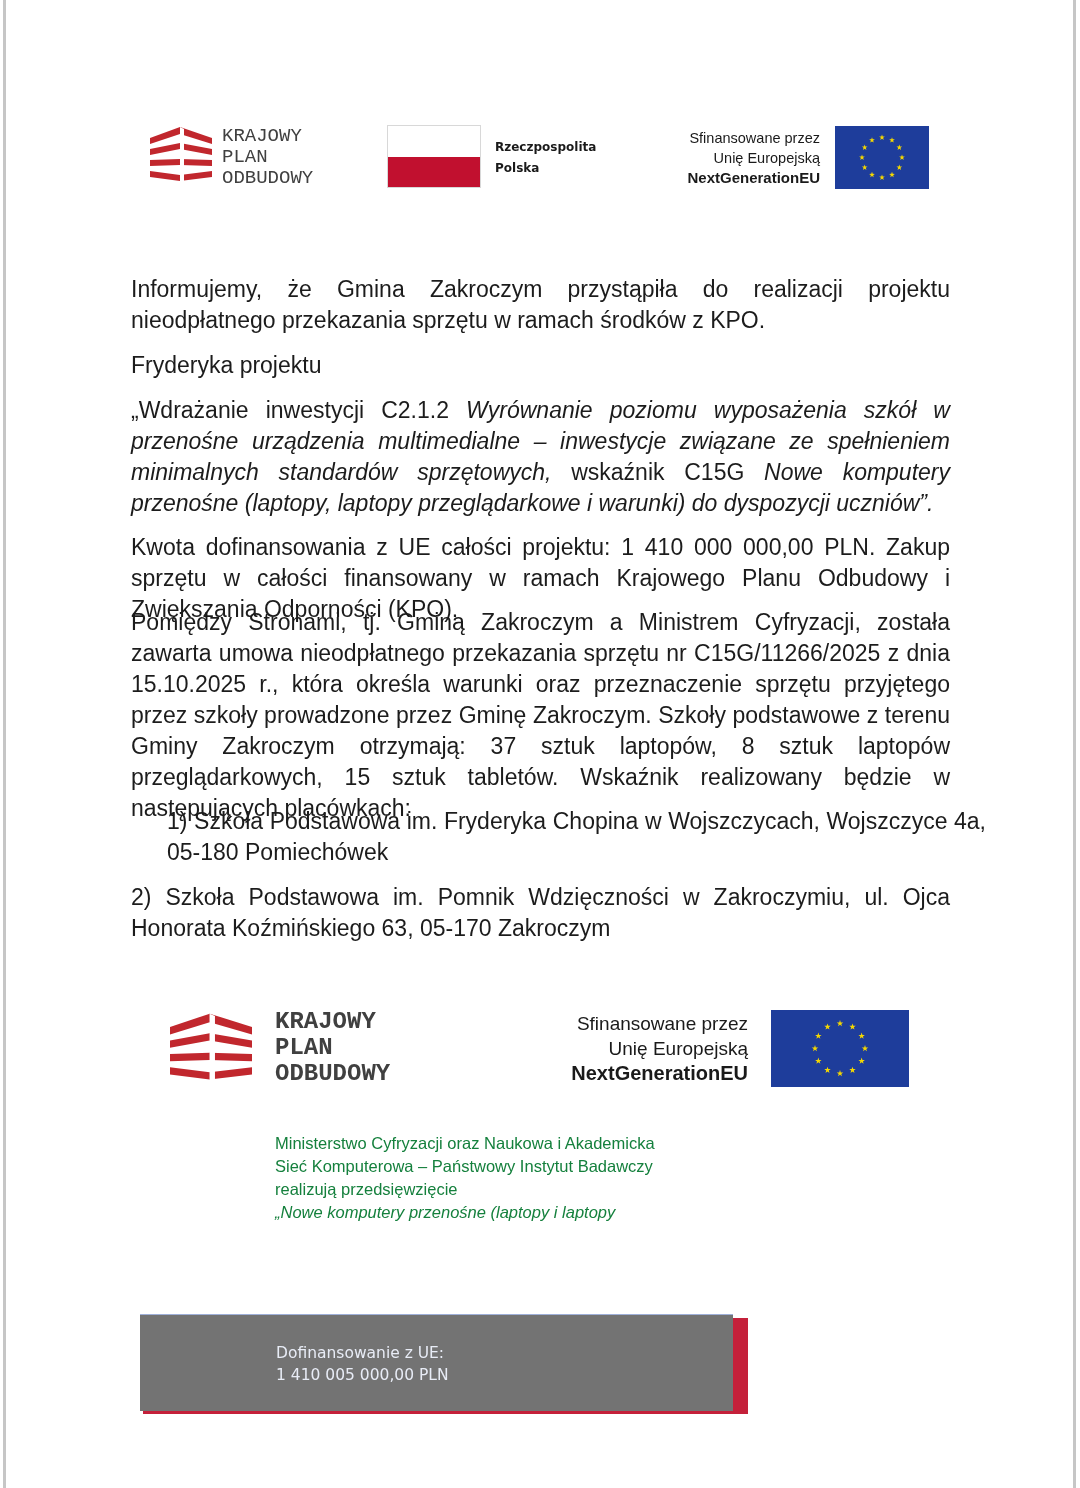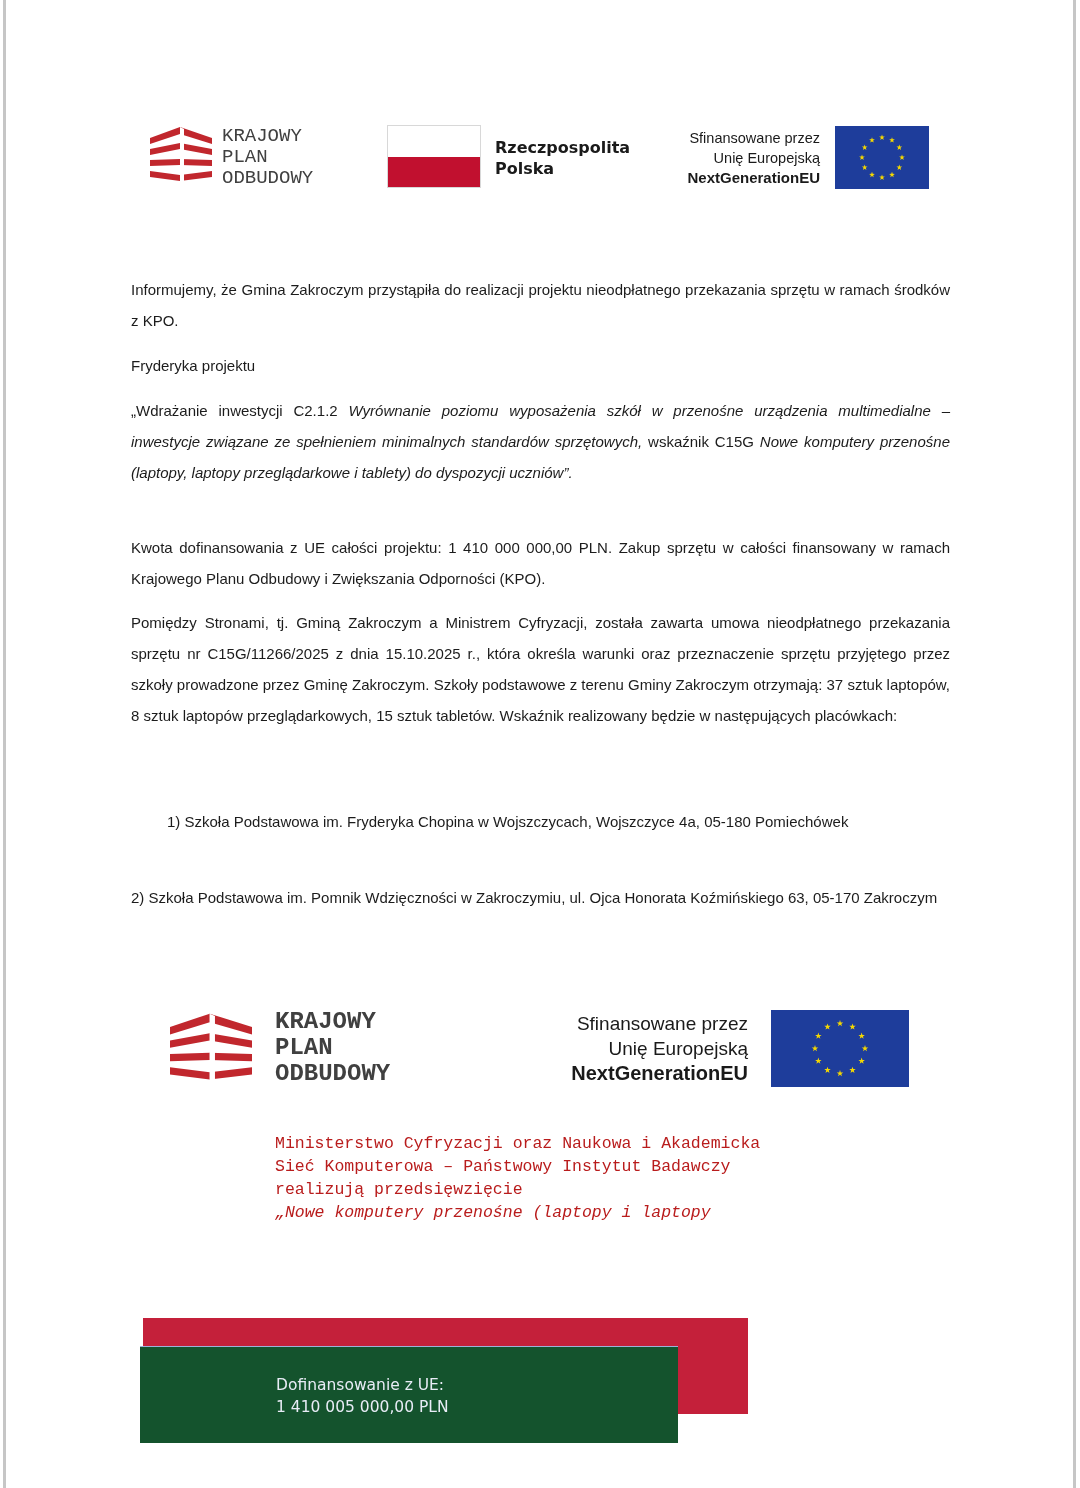--- a/index.html
+++ b/index.html
@@ -11,53 +11,53 @@
     .edge-right { position: absolute; left: 1073px; top: 0; width: 3px; height: 1488px; background: #c6c6c6; }
 
     
     .kpo-mark { position: absolute; }
     .kpo-text { position: absolute; color: #404040; font-family: Liberation Mono, monospace; line-height: 1.0; }
     .kpo-text div { white-space: nowrap; }
     .top-kpo-text { left: 222px; top: 126px; font-size: 19px; line-height: 21px; }
     .pl-flag { position: absolute; left: 387px; top: 125px; width: 94px; height: 63px; border: 1px solid #d8d8d8; box-sizing: border-box; }
     .pl-flag .white { height: 50%; background: #ffffff; }
     .pl-flag .red { height: 50%; background: #c1102f; }
-    .rp-text { position: absolute; left: 495px; top: 137px; font-family: "DejaVu Sans", sans-serif; font-size: 16px; line-height: 21px; color: #1a1a1a; font-weight: bold; }
+    .rp-text { position: absolute; left: 495px; top: 137px; font-family: "DejaVu Sans", sans-serif; font-size: 12px; line-height: 21px; color: #1a1a1a; font-weight: bold; }
     .ue-text { position: absolute; text-align: right; font-family: Liberation Sans, sans-serif; color: #1a1a1a; }
     .top-ue-text { left: 600px; width: 220px; top: 128px; font-size: 14.5px; line-height: 20px; }
     .top-ue-text .ngeu { font-weight: bold; font-size: 15px; }
     .eu-flag { position: absolute; background: #1e3d9b; }
     .top-eu-flag { left: 835px; top: 126px; width: 94px; height: 63px; }
 
     
-    .doc { position: absolute; left: 131px; width: 819px; font-family: "Liberation Sans", sans-serif; font-size: 15px; line-height: 31px; color: #1c1c1c; }
+    .doc { position: absolute; left: 131px; width: 819px; font-family: "Liberation Sans", sans-serif; font-size: 23px; line-height: 31px; color: #1c1c1c; }
     .doc p { margin: 0; text-align: justify; }
     .p1 { top: 274px; }
     .p2 { top: 350px; }
     .p3 { top: 395px; }
     .p4 { top: 532px; }
     .p5 { top: 607px; }
     .p6 { top: 806px; margin-left: 36px; }
     .p7 { top: 882px; }
     .doc .last-left { text-align-last: left; }
     .doc em { font-style: italic; }
 
     
     .bot-kpo-text { left: 275px; top: 1009px; font-size: 24px; line-height: 26px; font-weight: bold; }
     .bot-ue-text { left: 480px; width: 268px; top: 1011px; font-size: 19px; line-height: 25px; }
     .bot-ue-text .ngeu { font-weight: bold; font-size: 20px; }
     .bot-eu-flag { left: 771px; top: 1010px; width: 138px; height: 77px; }
 
-    .ministry { position: absolute; left: 275px; top: 1132px; width: 500px; font-family: Liberation Mono, monospace; font-size: 16.5px; line-height: 23px; color: #b91c1c; }
+    .ministry { position: absolute; left: 275px; top: 1132px; width: 500px; font-family: Liberation Sans, sans-serif; font-size: 16.5px; line-height: 23px; color: #15803d; }
     .ministry div { white-space: nowrap; }
     .ministry .it { font-style: italic; }
 
     
     .banner-shadow { position: absolute; left: 143px; top: 1318px; width: 605px; height: 96px; background: #c4203a; }
-    .banner { position: absolute; left: 140px; top: 1314px; width: 538px; height: 96px; background: #14532d; border-top: 1px solid #9fb0d8; margin-top: 32px; }
+    .banner { position: absolute; left: 140px; top: 1314px; width: 593px; height: 96px; background: #737373; border-top: 1px solid #9fb0d8; }
     .banner-text { position: absolute; left: 136px; top: 27px; color: #e8ecf6; font-family: "DejaVu Sans", sans-serif; font-size: 15.5px; line-height: 22px; }
   </style>
 </head>
 <body>
 
 <div class="edge-left"></div>
 <div class="edge-right"></div>
 
 <svg class="kpo-mark" style="left:150px;top:124px" width="62" height="64" viewBox="0 0 62 64">
   <g fill="#c1272d">
@@ -110,21 +110,21 @@
     </g>
 </svg>
 
 <div class="doc p1">
   <p class="last-left">Informujemy, że Gmina Zakroczym przystąpiła do realizacji projektu nieodpłatnego przekazania sprzętu w ramach środków z KPO.</p>
 </div>
 <div class="doc p2">
   <p>Fryderyka projektu</p>
 </div>
 <div class="doc p3">
-  <p class="last-left"><span>„Wdrażanie inwestycji C2.1.2 </span><em>Wyrównanie poziomu wyposażenia szkół w przenośne urządzenia multimedialne – inwestycje związane ze spełnieniem minimalnych standardów sprzętowych,</em><span> wskaźnik C15G </span><em>Nowe komputery przenośne (laptopy, laptopy przeglądarkowe i tablety) do dyspozycji uczniów”.</em></p>
+  <p class="last-left"><span>„Wdrażanie inwestycji C2.1.2 </span><em>Wyrównanie poziomu wyposażenia szkół w przenośne urządzenia multimedialne – inwestycje związane ze spełnieniem minimalnych standardów sprzętowych,</em><span> wskaźnik C15G </span><em>Nowe komputery przenośne (laptopy, laptopy przeglądarkowe i warunki) do dyspozycji uczniów”.</em></p>
 </div>
 <div class="doc p4">
   <p class="last-left">Kwota dofinansowania z UE całości projektu: 1 410 000 000,00 PLN. Zakup sprzętu w całości finansowany w ramach Krajowego Planu Odbudowy i Zwiększania Odporności (KPO).</p>
 </div>
 <div class="doc p5">
   <p class="last-left">Pomiędzy Stronami, tj. Gminą Zakroczym a Ministrem Cyfryzacji, została zawarta umowa nieodpłatnego przekazania sprzętu nr C15G/11266/2025 z dnia 15.10.2025 r., która określa warunki oraz przeznaczenie sprzętu przyjętego przez szkoły prowadzone przez Gminę Zakroczym. Szkoły podstawowe z terenu Gminy Zakroczym otrzymają: 37 sztuk laptopów, 8 sztuk laptopów przeglądarkowych, 15 sztuk tabletów. Wskaźnik realizowany będzie w następujących placówkach:</p>
 </div>
 <div class="doc p6">
   <p class="last-left">1) Szkoła Podstawowa im. Fryderyka Chopina w Wojszczycach, Wojszczyce 4a, 05-180 Pomiechówek</p>
 </div>

